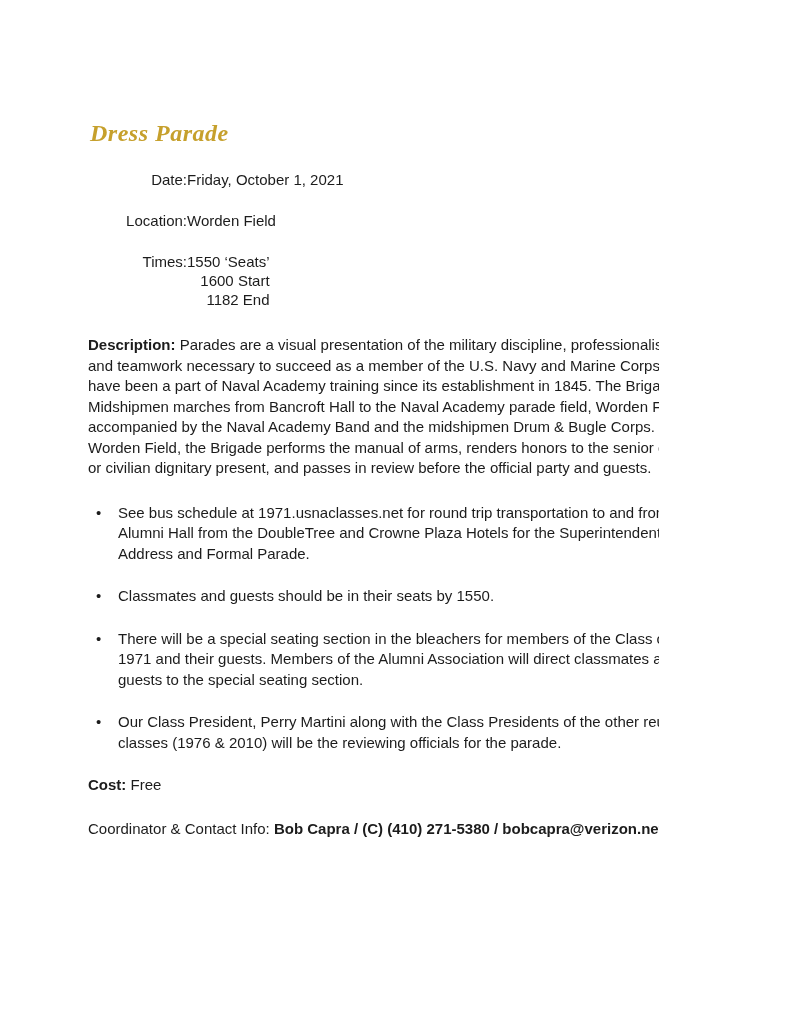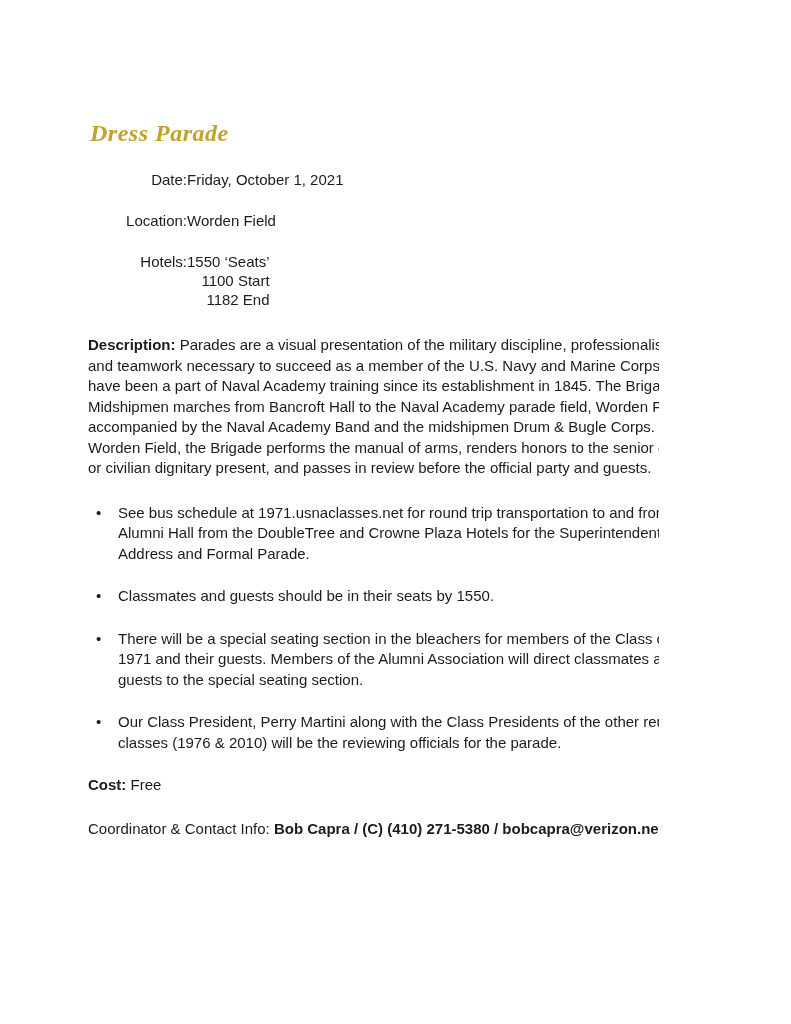--- a/index.html
+++ b/index.html
@@ -97,24 +97,24 @@
         <span class="meta-label">Date:</span>
         <span class="meta-value">Friday, October 1, 2021</span>
       </div>
 
       <div class="meta-row">
         <span class="meta-label">Location:</span>
         <span class="meta-value">Worden Field</span>
       </div>
 
       <div class="meta-row">
-        <span class="meta-label">Hotels:</span>
+        <span class="meta-label">Times:</span>
         <span class="meta-value">
           <span class="time-line">1550 ‘Seats’</span>
-          <span class="time-line">1100 Start</span>
+          <span class="time-line">1600 Start</span>
           <span class="time-line">1182 End</span>
         </span>
       </div>
     </div>
 
     <p class="description"><span class="bold-label">Description:</span><span> Parades are a visual presentation of the military discipline, professionalism, and teamwork necessary to succeed as a member of the U.S. Navy and Marine Corps and have been a part of Naval Academy training since its establishment in 1845. The Brigade of Midshipmen marches from Bancroft Hall to the Naval Academy parade field, Worden Field, accompanied by the Naval Academy Band and the midshipmen Drum &amp; Bugle Corps. On Worden Field, the Brigade performs the manual of arms, renders honors to the senior officer or civilian dignitary present, and passes in review before the official party and guests.</span></p>
 
     <ul class="bullets">
       <li>See bus schedule at 1971.usnaclasses.net for round trip transportation to and from Alumni Hall from the DoubleTree and Crowne Plaza Hotels for the Superintendent's Address and Formal Parade.</li>
       <li>Classmates and guests should be in their seats by 1550.</li>

